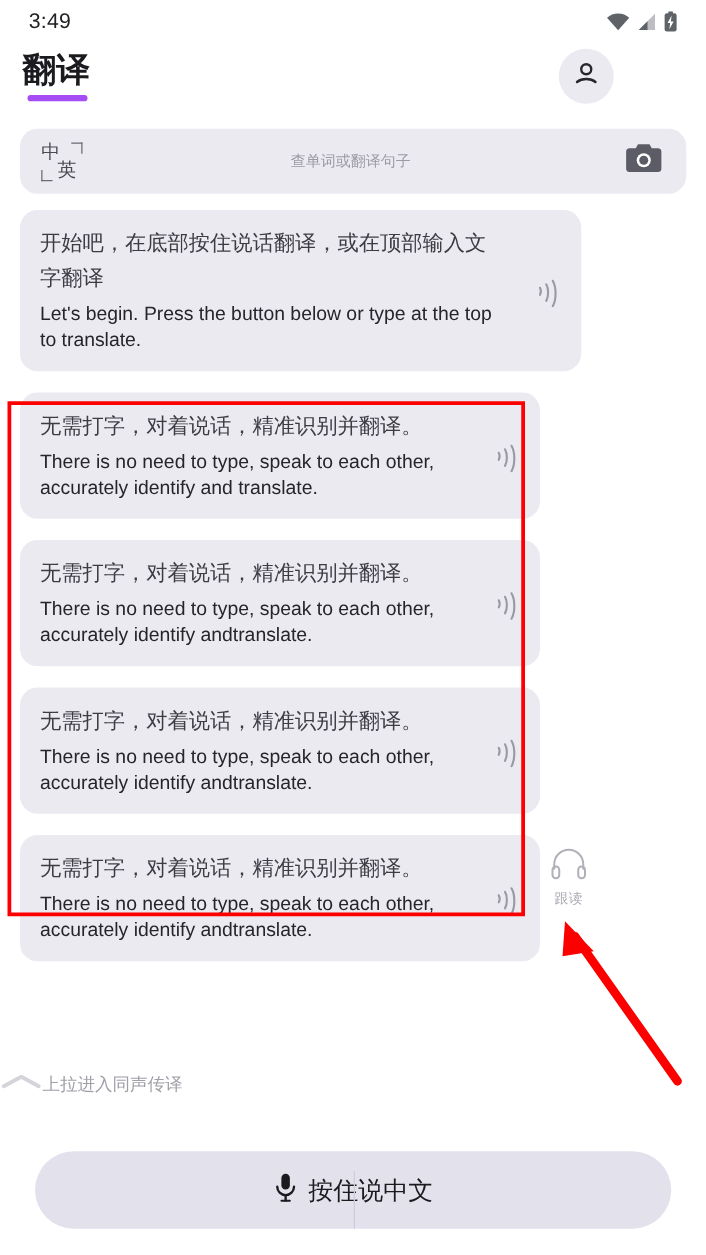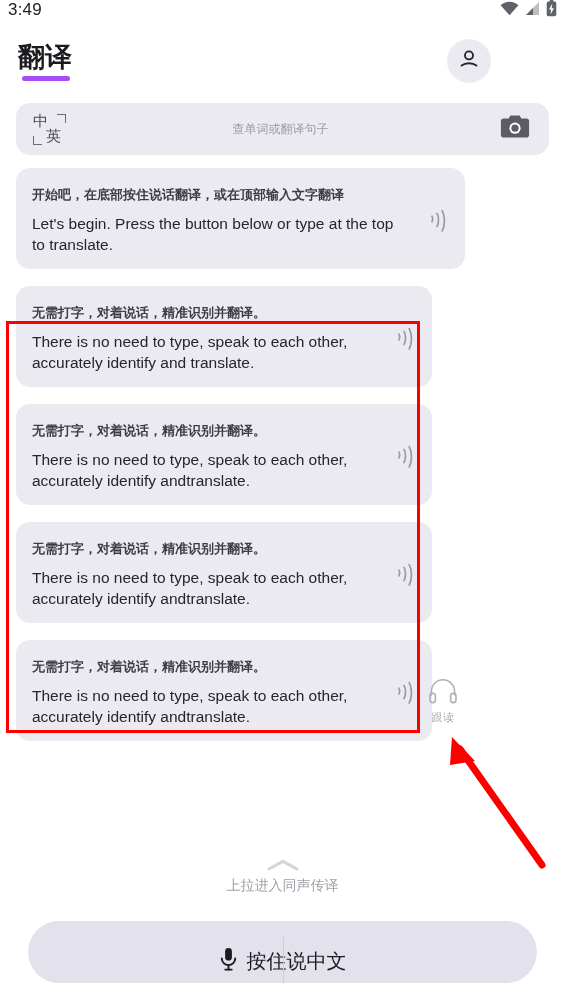--- a/index.html
+++ b/index.html
@@ -8,22 +8,22 @@
     background:#ffffff;
     font-family:"Liberation Sans","DejaVu Sans",sans-serif;
     position:relative;
     overflow:hidden;
     -webkit-font-smoothing:antialiased;
   }
 
   
   .statusbar{
     position:absolute;left:0;top:0;width:565px;height:34px;
-    display:flex;align-items:flex-start;justify-content:space-between;
-    padding:0 8px;box-sizing:border-box;
+    display:flex;align-items:center;justify-content:space-between;
+    padding:0 23px;box-sizing:border-box;
   }
   .status-time{font-size:17px;color:#202124;letter-spacing:.2px;}
   .status-icons{display:flex;align-items:center;gap:6px;}
   .status-icons svg{display:block;}
 
   
   .header{
     position:absolute;left:0;top:34px;width:507px;height:62px;
   }
   .app-title-wrap{
@@ -81,24 +81,23 @@
     position:relative;
     background:#eceaf1;
     border-radius:14px;
     box-sizing:border-box;
     padding:13px 62px 14px 16px;
     margin:0 0 17px 16px;
   }
   .bubble.b-intro{width:449px;}
   .bubble.b-demo{width:416px;}
   .bubble .zh{
-    font-size:13px;color:#3c3c43;line-height:28px;
+    font-size:17px;color:#3c3c43;line-height:28px;
     font-family:"DejaVu Sans","Liberation Sans",sans-serif;
     margin:0;
-    font-weight:bold;
   }
   .bubble .en{
     font-size:15.5px;color:#25252b;font-weight:normal;line-height:21px;
     font-family:"Liberation Sans","DejaVu Sans",sans-serif;
     margin:4px 0 0 0;
   }
   .speaker-icon{
     position:absolute;right:14px;top:50%;transform:translateY(-50%);
     width:26px;height:26px;
   }
@@ -110,46 +109,46 @@
     box-sizing:border-box;
     pointer-events:none;
   }
   .annot-arrow{
     position:absolute;left:430px;top:735px;width:120px;height:135px;
     pointer-events:none;
   }
 
   
   .follow-read{
-    position:absolute;left:420px;top:678px;width:46px;
+    position:absolute;left:432px;top:678px;width:46px;
     display:flex;flex-direction:column;align-items:center;
   }
   .follow-read-label{
     font-size:11px;color:#a8a8b0;margin-top:2px;letter-spacing:.5px;
     font-family:"DejaVu Sans","Liberation Sans",sans-serif;
   }
 
   
   .pullup{
     position:absolute;left:0;top:858px;width:565px;
-    display:flex;flex-direction:column;align-items:center;
+    display:flex;align-items:center;
   }
   .pullup-label{
     font-size:14px;color:#a0a0a8;margin-top:1px;
     font-family:"DejaVu Sans","Liberation Sans",sans-serif;
   }
 
   
   .micbar{
     position:absolute;left:28px;top:921px;width:509px;height:62px;
     background:#e3e1ec;border-radius:31px;
     display:flex;align-items:center;
   }
   .mic-half{
-    flex:1;height:46px;display:flex;align-items:flex-end;justify-content:center;
+    flex:1;height:46px;display:flex;align-items:center;justify-content:center;
     gap:9px;position:relative;
   }
   .mic-divider{
     position:absolute;left:50%;top:8px;width:1px;height:46px;background:#cfccdb;
   }
   .mic-label{
     font-size:20px;color:#1b1b1f;
     font-family:"DejaVu Sans","Liberation Sans",sans-serif;
   }
   .mic-label.en{font-family:"Liberation Sans","DejaVu Sans",sans-serif;font-weight:bold;}

